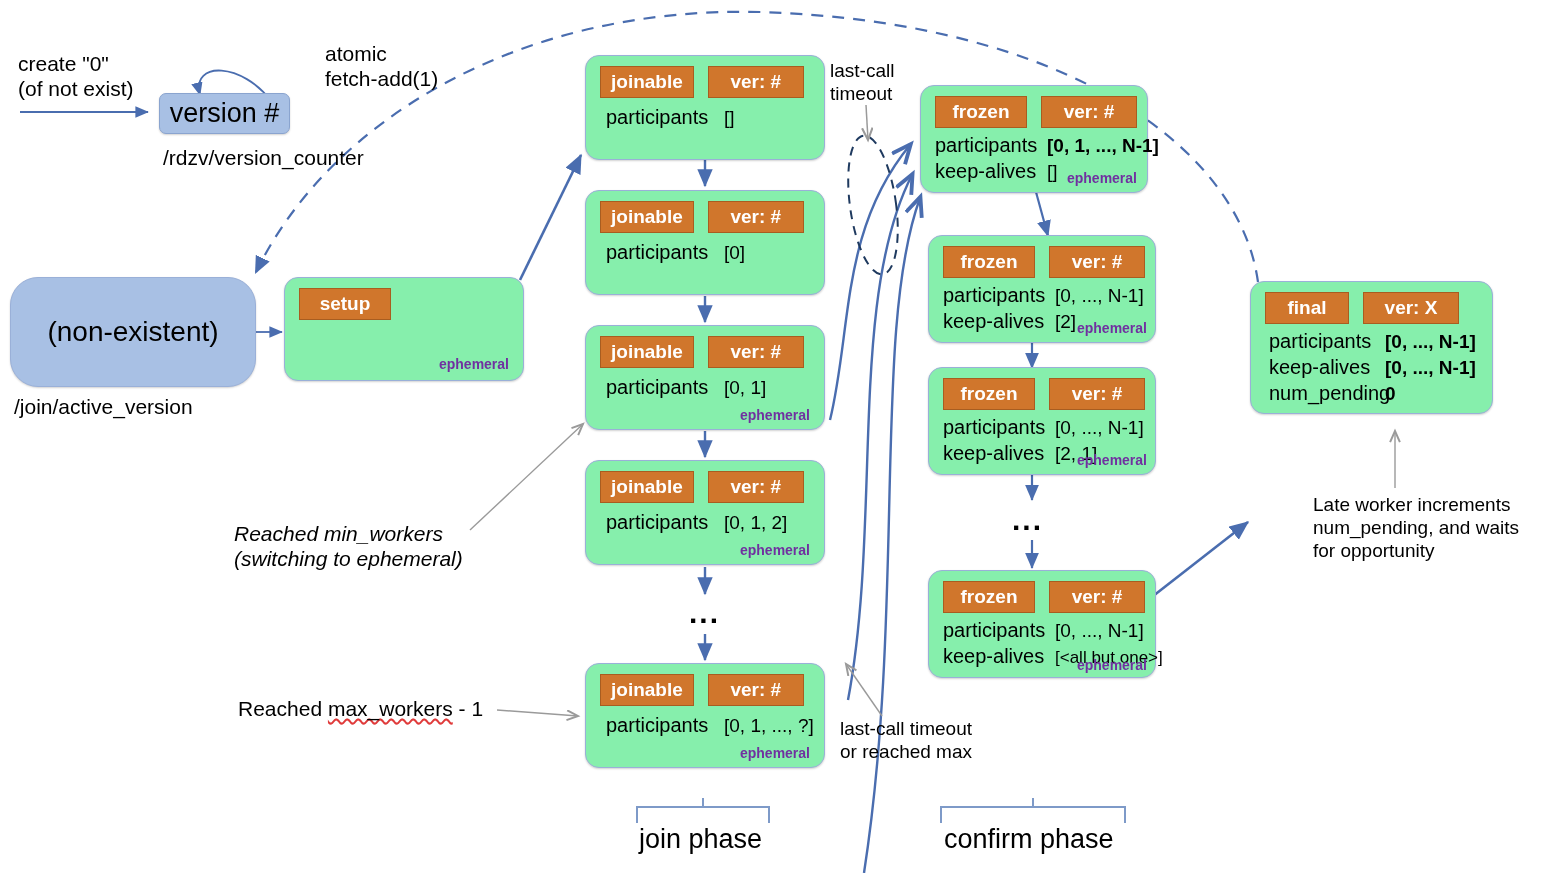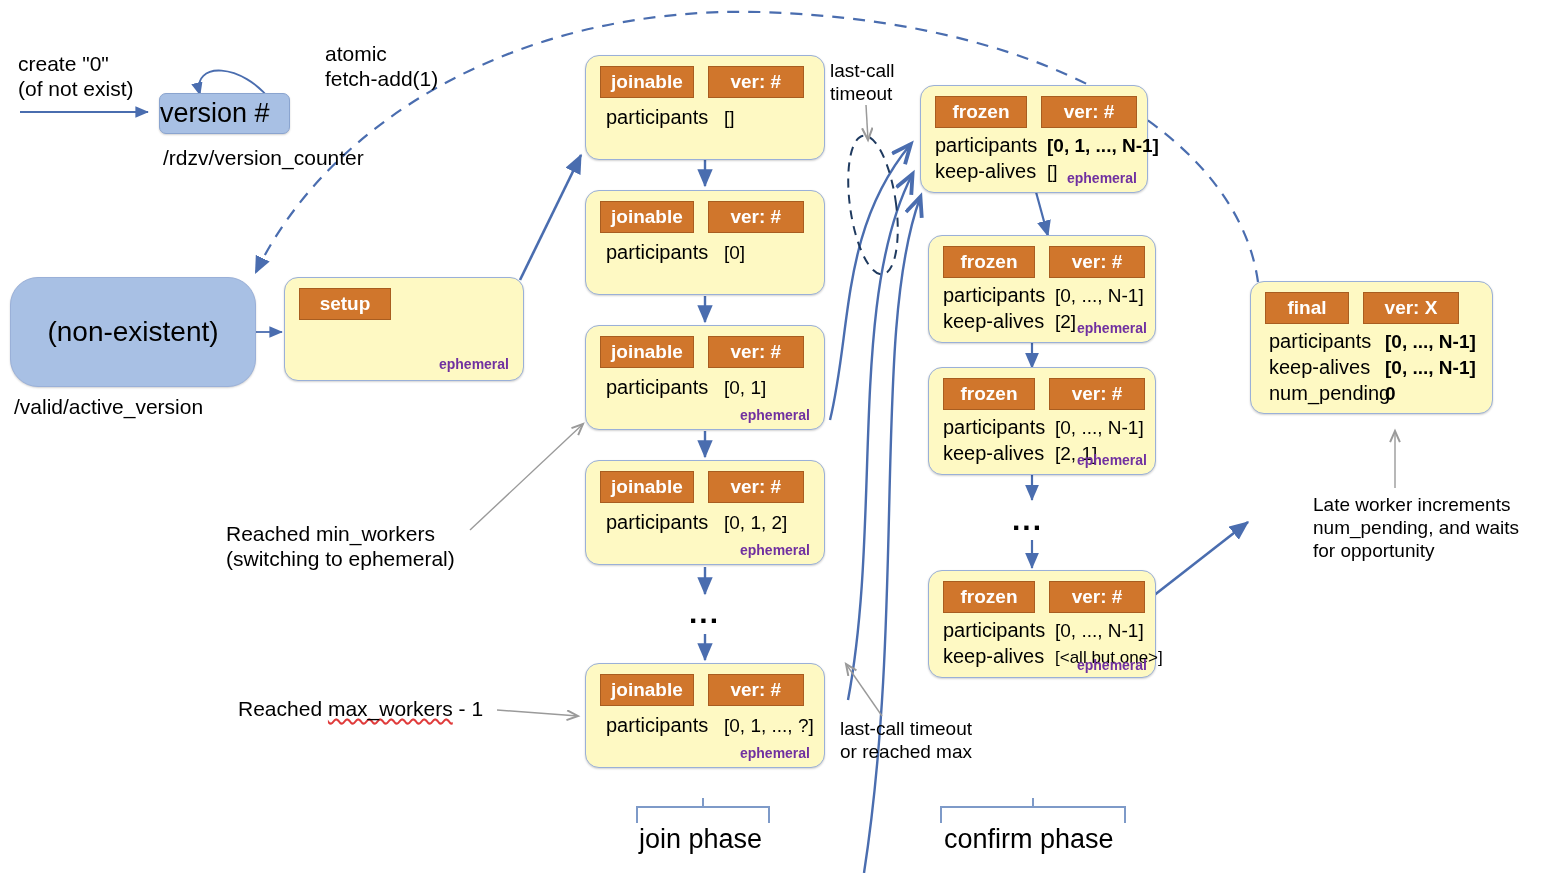--- a/index.html
+++ b/index.html
@@ -11,21 +11,21 @@
     color:#000;
     overflow:hidden;
     position:relative;
   }
   #stage { position:absolute; left:0; top:0; width:1557px; height:873px; }
   #edges { position:absolute; left:0; top:0; width:1557px; height:873px; pointer-events:none; }
 
   
   .sbox {
     position:absolute;
-    background:#fef9c3;
+    background:#86efac;
     border:1.5px solid #9ab0d8;
     border-radius:14px;
     box-shadow:0 1px 2px rgba(0,0,0,0.18);
   }
   .tagrow { position:absolute; left:14px; top:10px; display:flex; gap:14px; }
   .tag {
     background:#d0762c;
     border:1.5px solid #a85d20;
     color:#ffffff;
     font-weight:bold;
@@ -80,21 +80,21 @@
     font-weight:bold;
     letter-spacing:2px;
     line-height:1;
   }
   .spell { text-decoration: underline wavy #e03b3b; text-decoration-skip-ink:none; }
   .ver-box {
     position:absolute;
     background:#a8c0e4;
     border:1.5px solid #8aa4cf;
     border-radius:7px;
-    display:flex; align-items:center; 
+    display:flex; align-items:center; justify-content:center;
     font-size:27px;
     box-shadow:0 1px 2px rgba(0,0,0,0.18);
   }
   .nonexist {
     position:absolute;
     background:#a8c0e4;
     border:1.5px solid #9ab0d8;
     border-radius:28px;
     display:flex; align-items:center; justify-content:center;
     font-size:28px;
@@ -221,21 +221,21 @@
   </div>
 
   <div class="plain-label" style="left:163px; top:146px;text-align:center;">/rdzv/version_counter</div>
 
   <div class="plain-label" style="left:325px; top:42px;">atomic
 fetch-add(1)</div>
 
   <div class="nonexist" style="left:10px; top:277px; width:246px; height:110px;">
     <span>(non-existent)</span>
   </div>
-  <div class="plain-label" style="left:14px; top:395px;">/valid/active_version</div>
+  <div class="plain-label" style="left:14px; top:395px;">/join/active_version</div>
 
   <div class="sbox" style="left:284px; top:277px; width:240px; height:104px;">
     <div class="tagrow">
       <span class="tag w1">setup</span>
     </div>
     <span class="eph" style="right:14px; bottom:8px;">ephemeral</span>
   </div>
 
   <div class="sbox" style="left:585px; top:55px; width:240px; height:105px;">
     <div class="tagrow">
@@ -401,21 +401,21 @@
       </div>
     </div>
   </div>
 
   <div class="small-label" style="left:830px; top:60px; font-size:19px;">last-call
 timeout</div>
 
   <div class="small-label" style="left:840px; top:718px; font-size:19px;">last-call timeout
 or reached max</div>
 
-  <div class="plain-label" style="left:226px; top:522px;">Reached min_workers
+  <div class="plain-label" style="left:234px; top:522px;font-style:italic;">Reached min_workers
 (switching to ephemeral)</div>
 
   <div class="plain-label" style="left:238px; top:697px;"><span>Reached </span><span class="spell">max_workers</span><span> - 1</span></div>
 
 
   <div class="small-label" style="left:1313px; top:494px; font-size:19px;">Late worker increments
 num_pending, and waits
 for opportunity</div>
 
   <div class="phase-label" style="left:639px; top:824px;">join phase</div>

